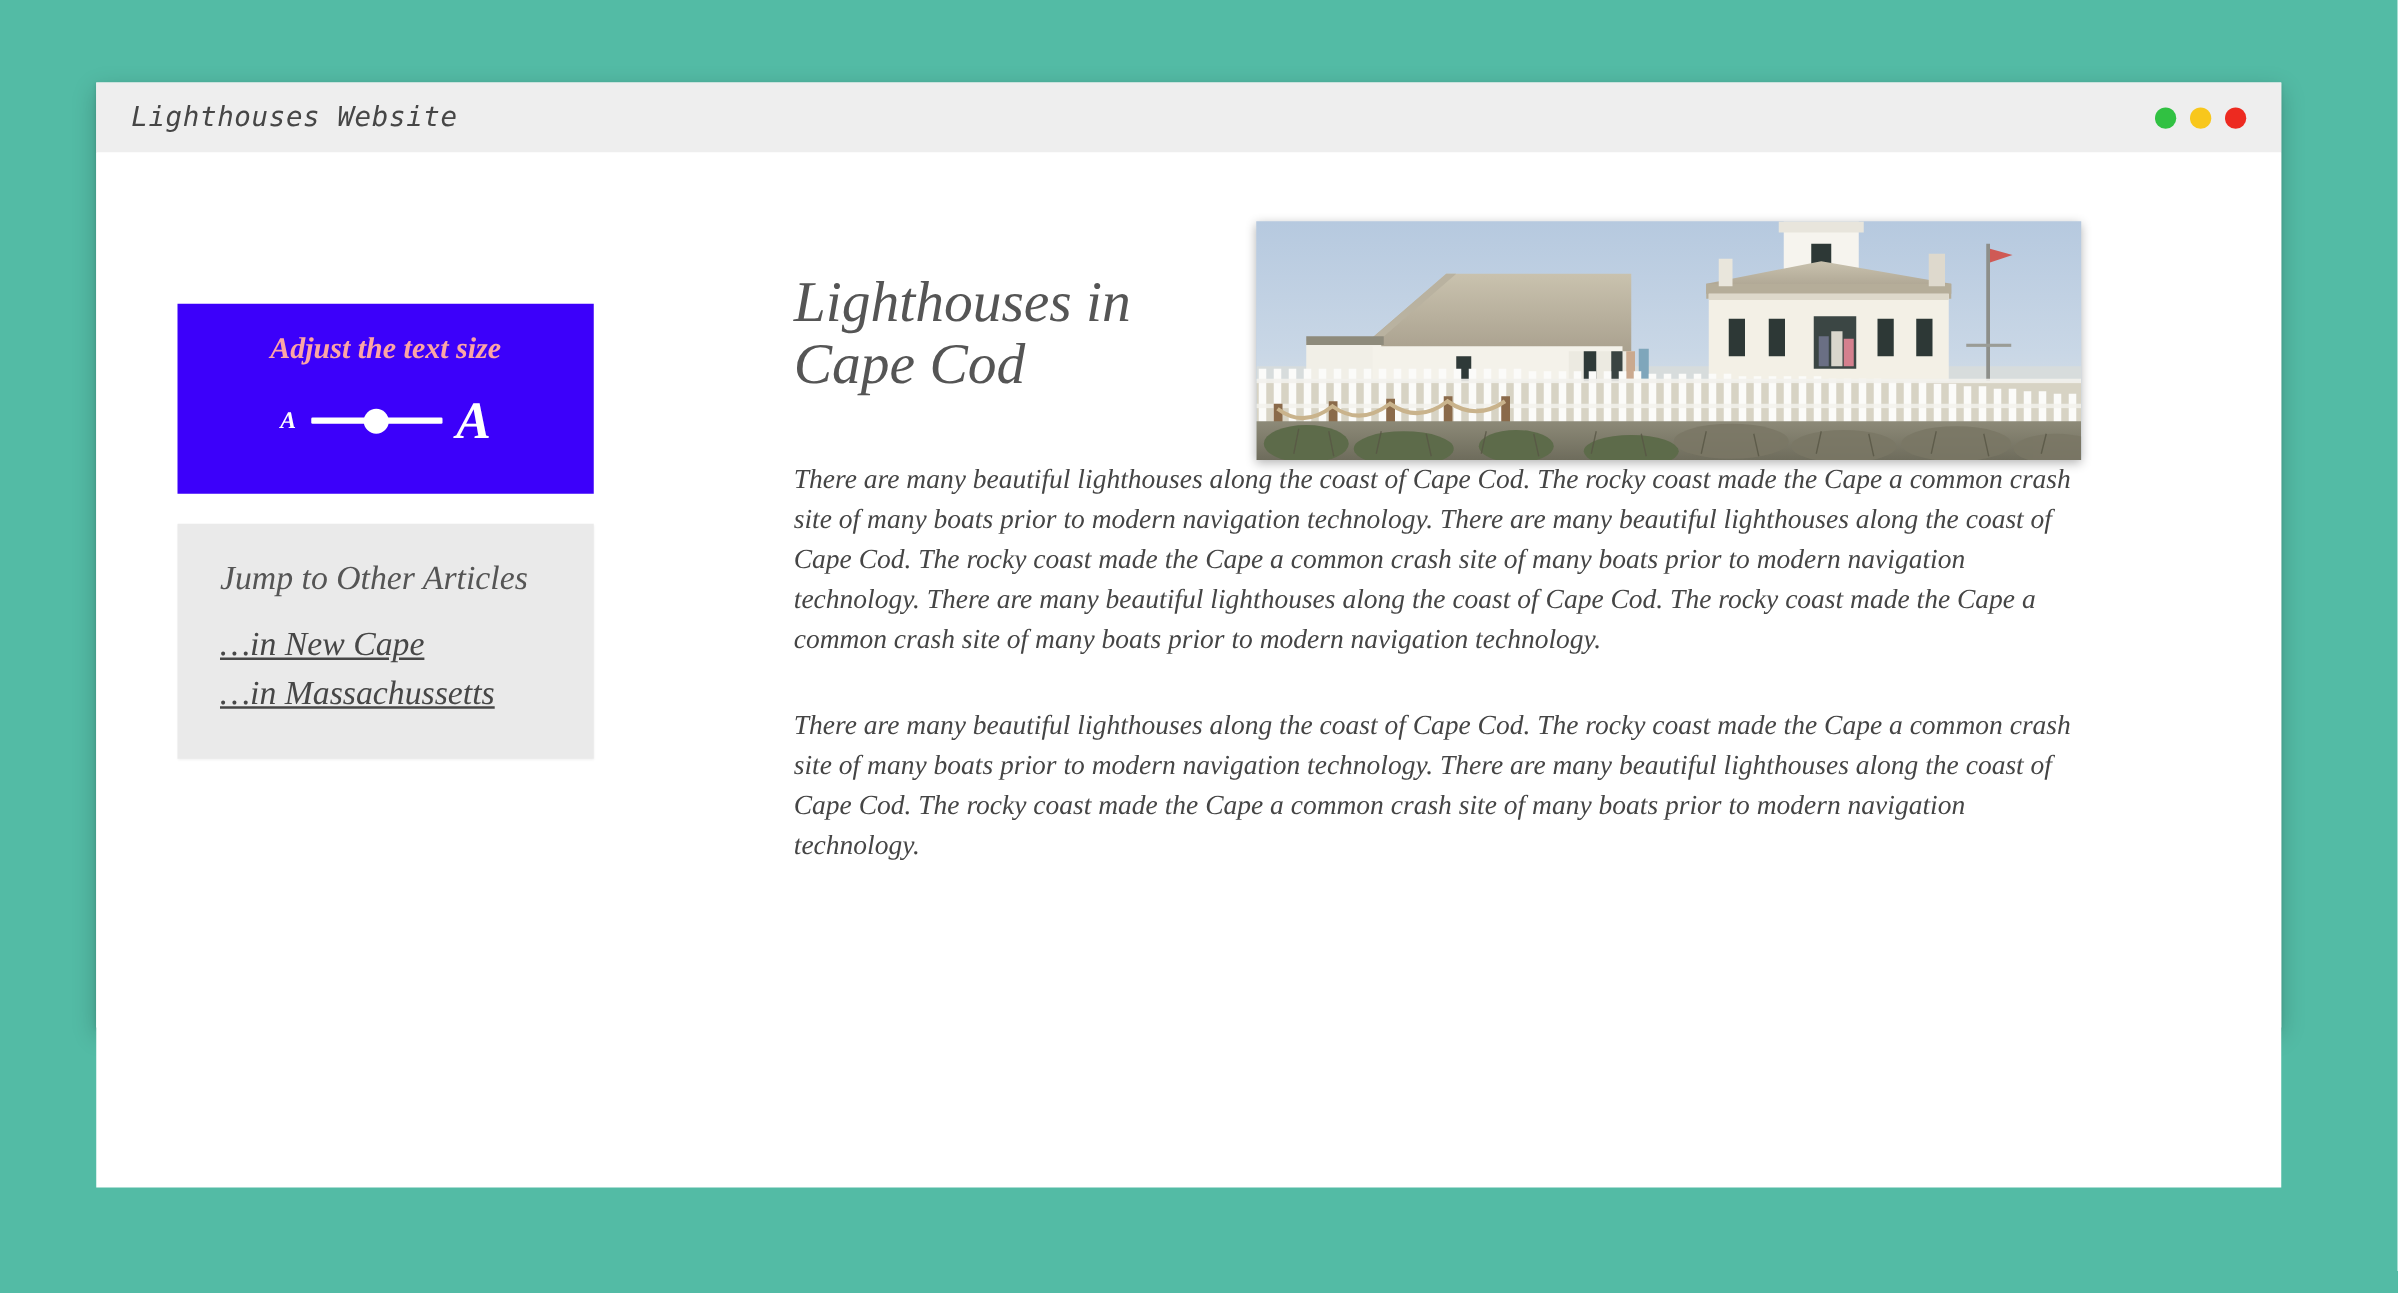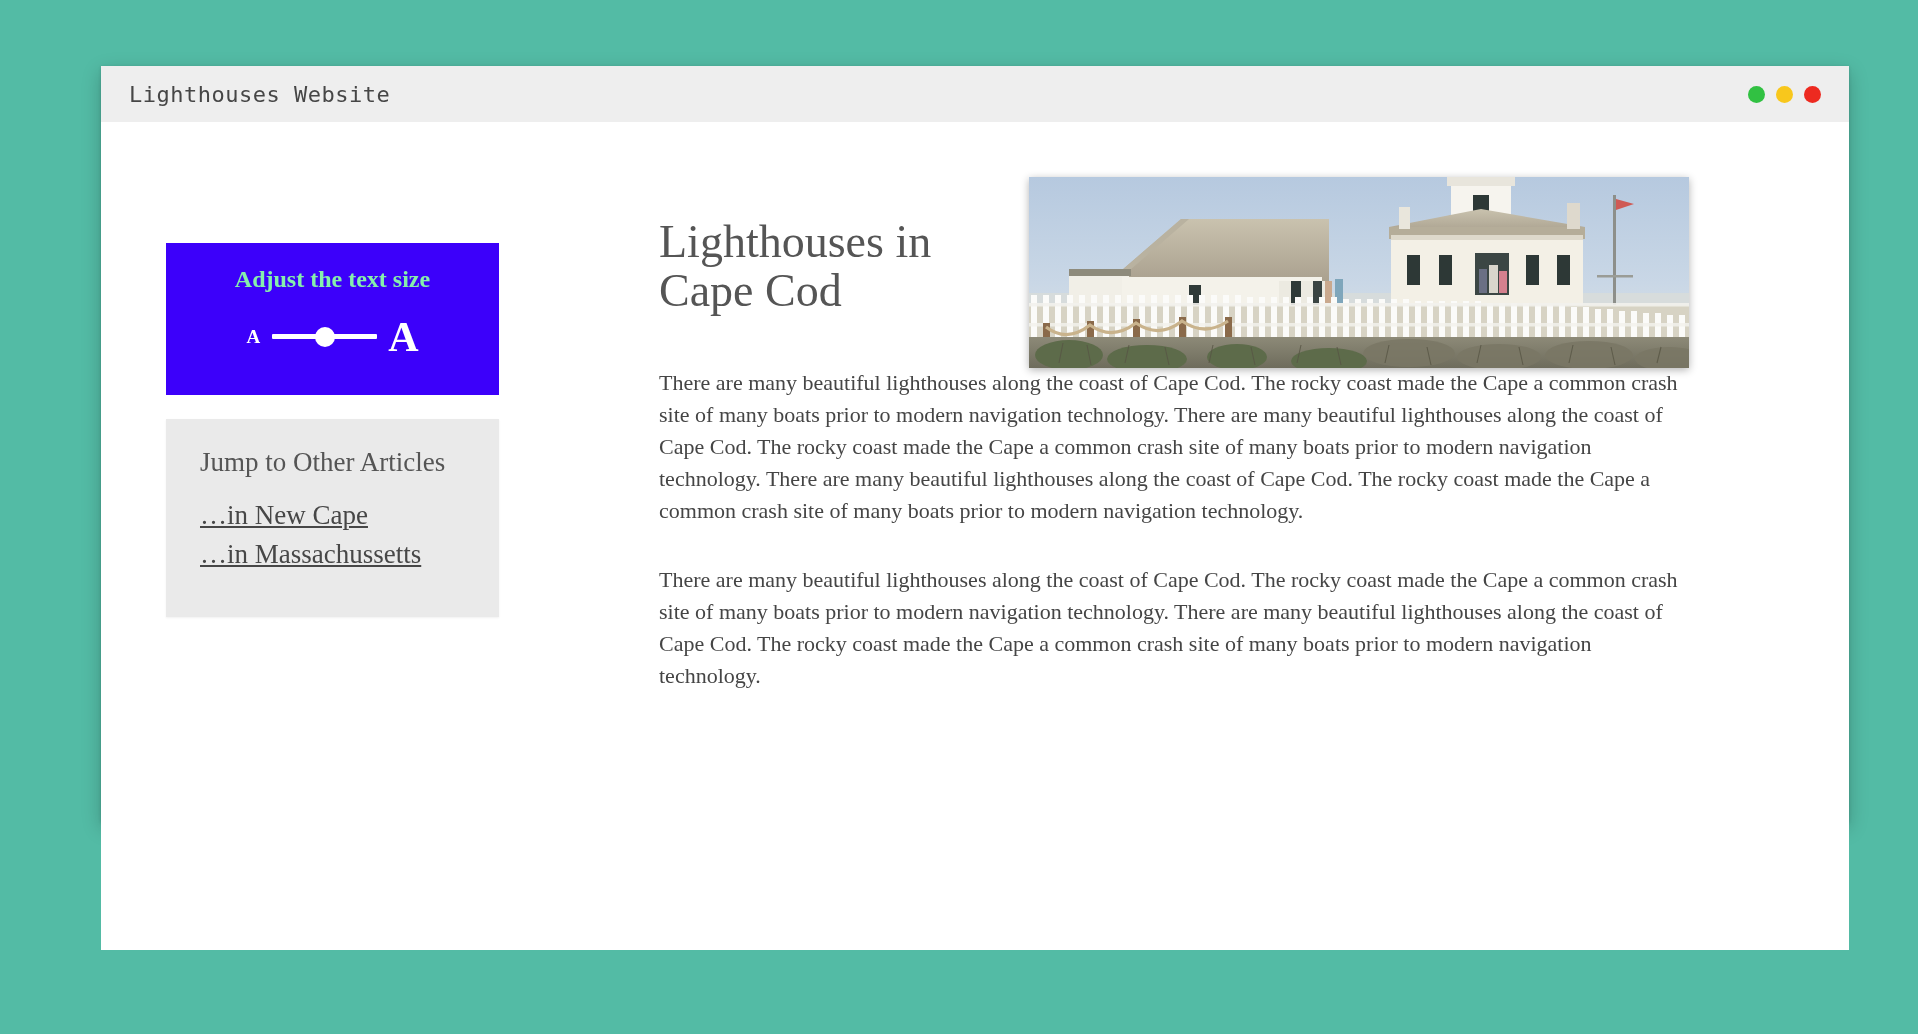--- a/index.html
+++ b/index.html
@@ -10,26 +10,27 @@
     width: 1918px;
     height: 1034px;
     background: #53bba5;
     font-family: "Liberation Sans", sans-serif;
     overflow: hidden;
   }
 
   
   .window {
     position: absolute;
-    left: 101px;
+    left: 77px;
     top: 66px;
     width: 1748px;
     height: 756px;
     background: #ffffff;
     box-shadow: 0 6px 18px rgba(0,0,0,0.22), 0 1px 3px rgba(0,0,0,0.15);
+    font-style: italic;
   }
 
   .titlebar {
     position: relative;
     height: 56px;
     background: #eeeeee;
     display: flex;
     align-items: center;
     justify-content: space-between;
     padding: 0 28px 0 28px;
@@ -73,21 +74,21 @@
   }
 
   .textsize-box {
     background: #3c00fa;
     padding: 22px 10px 26px 10px;
     text-align: center;
     box-sizing: border-box;
     height: 152px;
   }
   .textsize-title {
-    color: #86efac;
+    color: #fca5a5;
     font-family: "Liberation Serif", "DejaVu Serif", serif;
     font-weight: bold;
     font-size: 24px;
     margin: 0 0 6px 0;
     line-height: 1.2;
   }
   .slider-row {
     display: flex;
     align-items: center;
     justify-content: center;
@@ -125,21 +126,21 @@
     height: 20px;
     margin-left: -10px;
     margin-top: -10px;
     background: #ffffff;
     border-radius: 50%;
   }
 
   .jump-box {
     margin-top: 24px;
     background: #eaeaea;
-    padding: 26px 0 44px 0;
+    padding: 26px 0 34px 0;
     box-sizing: border-box;
     box-shadow: 0 1px 2px rgba(0,0,0,0.06);
   }
   .jump-title {
     font-family: "Liberation Serif", "DejaVu Serif", serif;
     font-size: 27px;
     color: #555555;
     margin: 0 0 16px 0;
     padding-left: 34px;
     line-height: 1.3;

